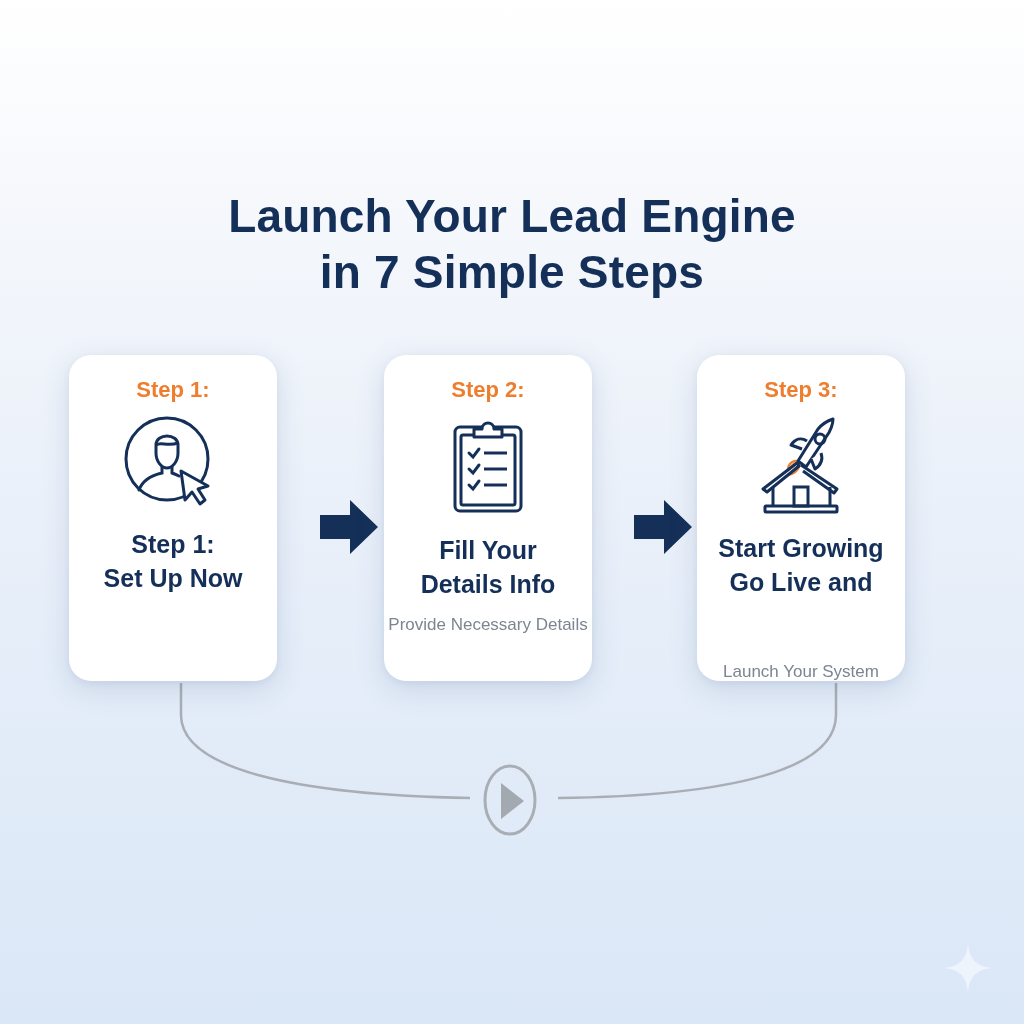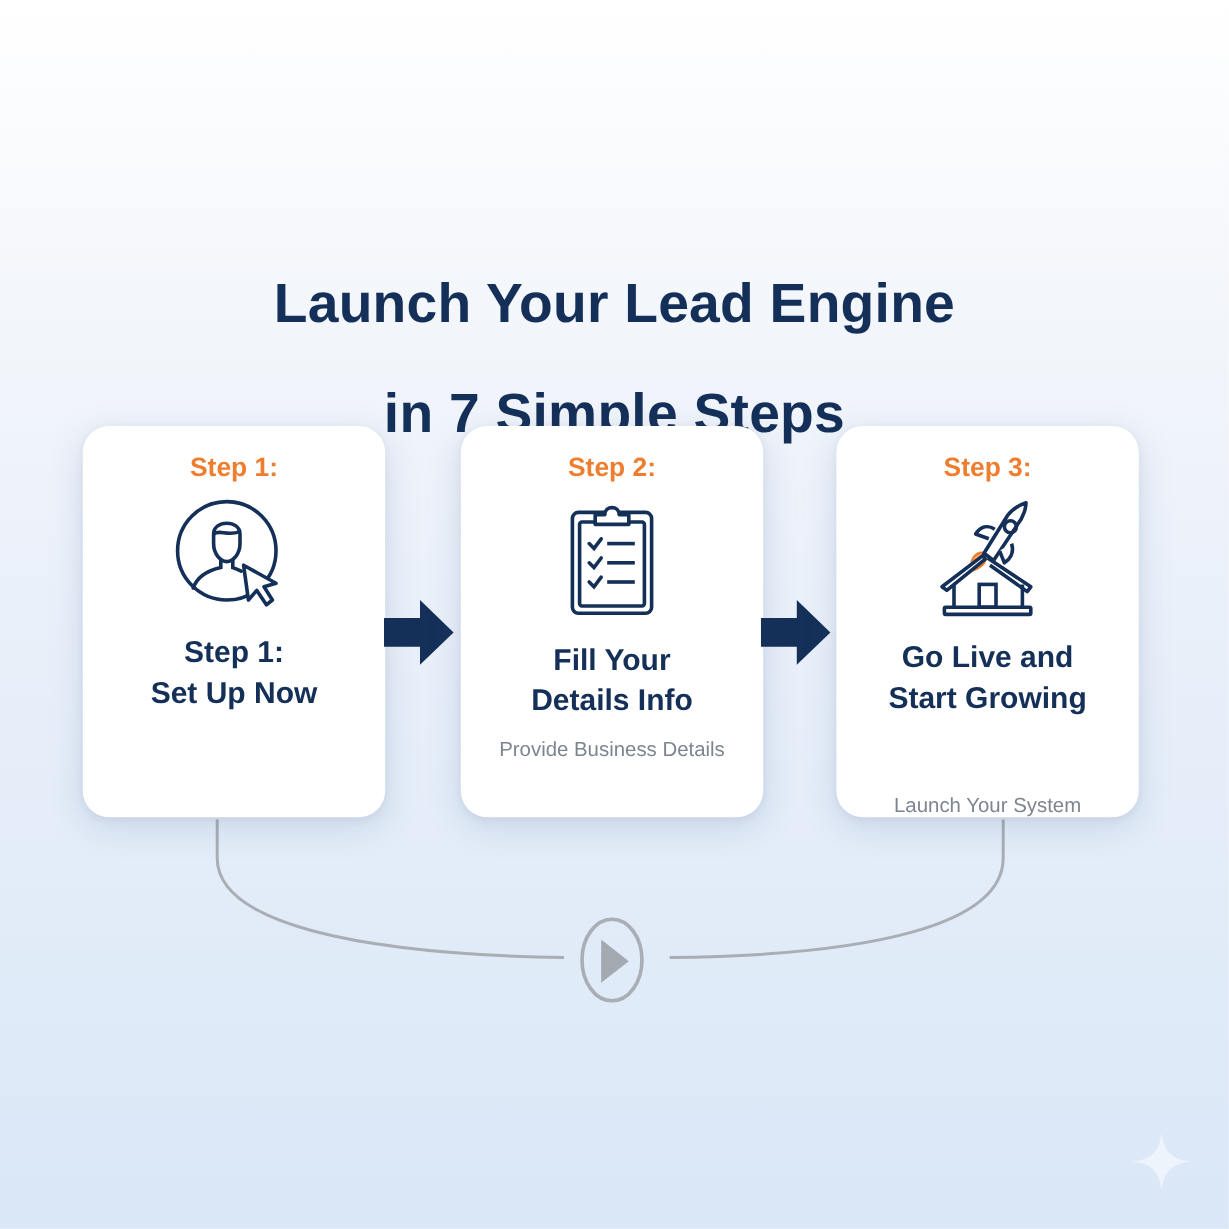--- a/index.html
+++ b/index.html
@@ -6,23 +6,23 @@
     body {
       width: 1024px; height: 1024px; overflow: hidden; position: relative;
       background: linear-gradient(180deg, #ffffff 0%, #f3f6fb 25%, #e6eef9 60%, #dae7f7 100%);
       font-family: "Liberation Sans", "DejaVu Sans", sans-serif;
     }
     .title {
       position: absolute; left: 0; top: 188px; width: 1024px; text-align: center;
       color: #142f58; font-weight: 700; font-size: 46px; line-height: 56px;
       letter-spacing: 0.2px;
     }
-    .title div { display: block; margin-top: 36px; }
+    .title div { display: block; }
     .card {
-      position: absolute; top: 355px; width: 252px; height: 326px;
+      position: absolute; top: 355px; width: 208px; height: 326px;
       background: #ffffff; border-radius: 22px;
       box-shadow: 0 8px 28px rgba(80,105,150,0.18), 0 2px 6px rgba(80,105,150,0.08);
       text-align: center;
     }
     .card .step-label {
       position: absolute; top: 22px; left: 0; width: 100%;
       color: #ee7d2e; font-weight: 700; font-size: 22px;
     }
     .card .icon {
       position: absolute; top: 60px; left: 50%; transform: translateX(-50%);
@@ -92,21 +92,21 @@
     <line x1="46" y1="38" x2="69" y2="38" stroke="#142f58" stroke-width="3"></line>
     <path d="M31 54 L35 58 L41 50" fill="none" stroke="#142f58" stroke-width="3" stroke-linecap="round"></path>
     <line x1="46" y1="54" x2="69" y2="54" stroke="#142f58" stroke-width="3"></line>
     <path d="M31 70 L35 74 L41 66" fill="none" stroke="#142f58" stroke-width="3" stroke-linecap="round"></path>
     <line x1="46" y1="70" x2="69" y2="70" stroke="#142f58" stroke-width="3"></line>
   </svg>
   <div class="card-title" style="top:178px;">
     <div>Fill Your</div>
     <div>Details Info</div>
   </div>
-  <div class="card-sub" style="top:260px;">Provide Business Details</div>
+  <div class="card-sub" style="top:260px;">Provide Necessary Details</div>
 </div>
 
 <svg class="arrow" style="left:634px;" viewBox="0 0 60 55">
   <polygon points="0,15 30,15 30,0 58,27 30,54 30,39 0,39" fill="#142f58"></polygon>
 </svg>
 
 <div class="card" style="left:697px;text-align:center;">
   <div class="step-label">Step 3:</div>
   <svg class="icon" viewBox="0 0 100 100">
 
@@ -118,22 +118,22 @@
     <path d="M56 26 C50 22 44 24 40 30 L51 34" fill="#ffffff" stroke="#142f58" stroke-width="3" stroke-linejoin="round"></path>
     <path d="M70 38 C72 44 70 50 64 54 L60 44" fill="#ffffff" stroke="#142f58" stroke-width="3" stroke-linejoin="round"></path>
 
     <path d="M12 74 L46 48 L48 51 L16 77 Z" fill="#ffffff" stroke="#142f58" stroke-width="3" stroke-linejoin="round"></path>
     <path d="M50 50 L86 74 L83 78 L52 56" fill="#ffffff" stroke="#142f58" stroke-width="3" stroke-linejoin="round"></path>
     <path d="M22 72 L22 91 M79 72 L79 91" stroke="#142f58" stroke-width="3"></path>
     <rect x="43" y="72" width="14" height="19" fill="none" stroke="#142f58" stroke-width="3"></rect>
     <rect x="14" y="91" width="72" height="6" rx="1" fill="none" stroke="#142f58" stroke-width="3"></rect>
   </svg>
   <div class="card-title" style="top:176px;">
+    <div>Start Growing</div>
     <div>Go Live and</div>
-    <div>Start Growing</div>
   </div>
   <div class="card-sub" style="top:259px;margin-top:48px;">Launch Your System</div>
 </div>
 
 <svg class="play-button" viewBox="0 0 72 72">
   <ellipse cx="36" cy="36" rx="25" ry="34" fill="none" stroke="#a9aeb5" stroke-width="3"></ellipse>
   <polygon points="27,19 27,55 50,37" fill="#a3a9b1"></polygon>
 </svg>
 
 <svg class="sparkle" viewBox="0 0 56 56">

